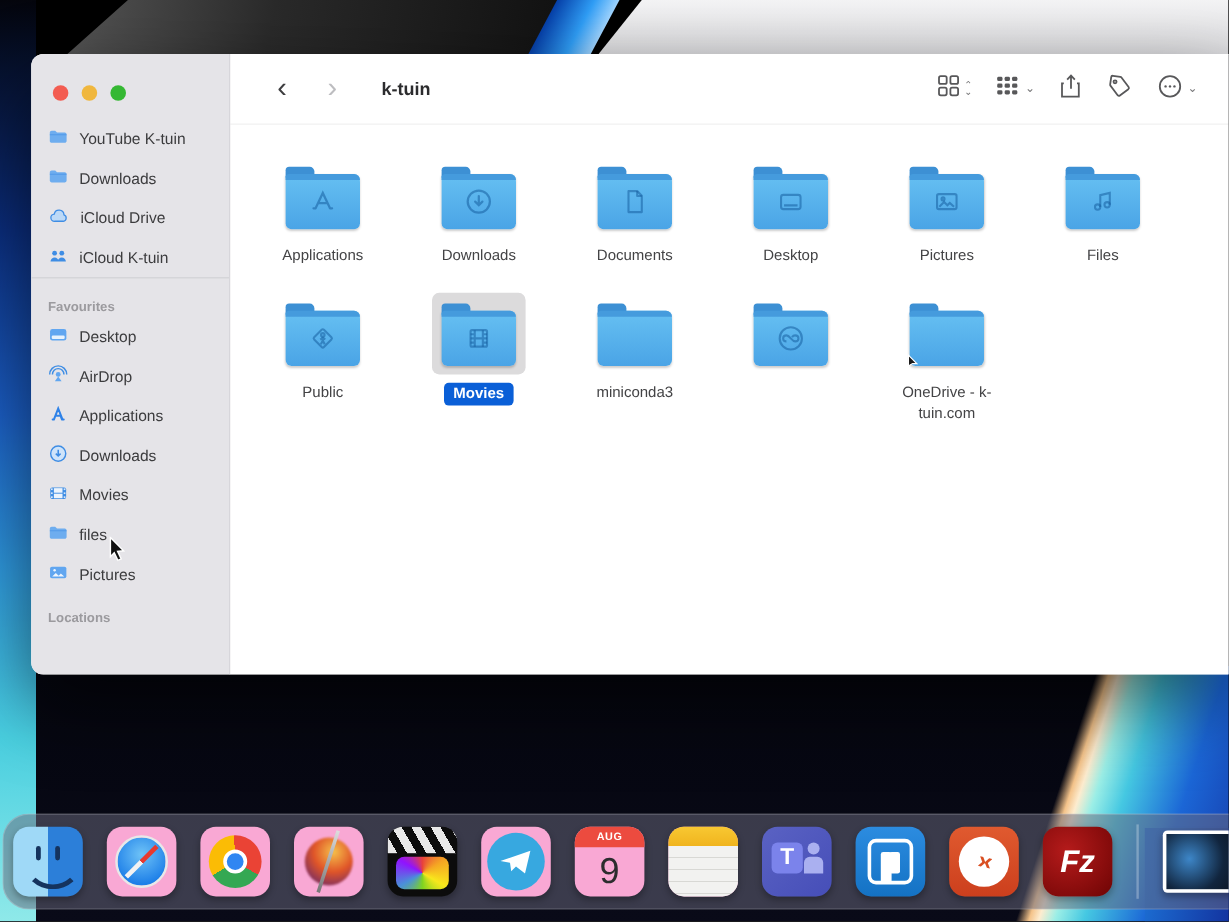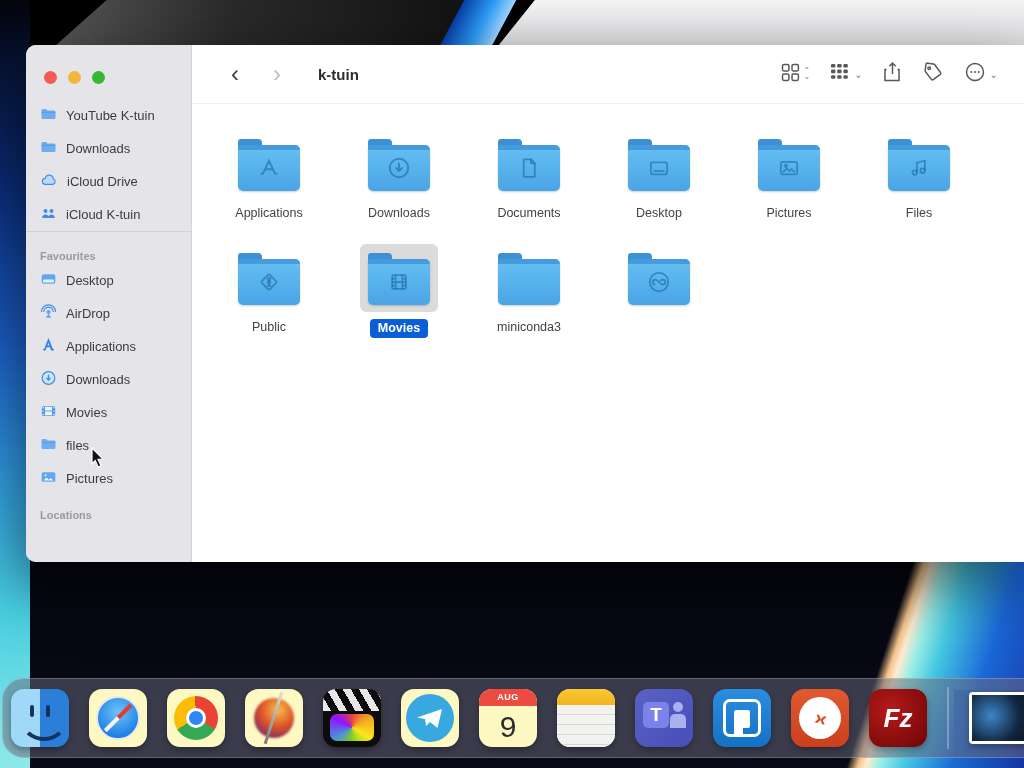--- a/index.html
+++ b/index.html
@@ -78,21 +78,21 @@
   .cap.sel{background:#0a5fd7;color:#fff;border-radius:4px;padding:1px 8px;font-weight:600;}
 
   
   #dock{position:absolute;left:2px;top:678px;width:1060px;height:80px;
     background:rgba(105,105,125,.52);border:1px solid rgba(255,255,255,.22);
     border-radius:22px;display:flex;align-items:center;padding:0 8px;gap:20px;
     box-sizing:border-box;}
   .dock-item{width:58px;height:58px;border-radius:13px;position:relative;flex:none;
     box-shadow:0 3px 6px rgba(0,0,0,.3);}
   .dock-sep{width:2px;height:62px;background:rgba(255,255,255,.28);flex:none;box-shadow:none;}
-  .white-tile{background:#fef9c3;}
+  .white-tile{background:#f9a8d4;}
 
   .dk-finder{background:linear-gradient(90deg,#9fd9f7 0 50%,#2c7fd9 50% 100%);overflow:hidden;}
   .fi-eye{position:absolute;top:16px;width:4px;height:12px;border-radius:2px;background:#15335e;}
   .fi-smile{position:absolute;left:9px;top:8px;width:40px;height:36px;border:4px solid transparent;
     border-bottom:4px solid #15335e;border-radius:50%;}
 
   .saf-dial{position:absolute;inset:7px;border-radius:50%;
     background:radial-gradient(circle at 50% 35%,#6fc3f7,#1d7fe8 75%);
     border:2px solid #e8e8e8;}
   .saf-needle{position:absolute;left:27px;top:11px;width:4px;height:36px;
@@ -449,20 +449,31 @@
                 <div class="folder">
                   <span class="fglyph">
                     <svg width="30" height="30" viewBox="0 0 24 24" fill="none" stroke="rgba(22,95,160,.55)" stroke-width="1.4">
                       <circle cx="12" cy="12" r="7.4"></circle>
                       <path d="M9.1 14c-1.3 0-2.2-.9-2.2-2s.9-2 2.2-2c2.4 0 3.4 4 5.8 4 1.3 0 2.2-.9 2.2-2s-.9-2-2.2-2c-.9 0-1.6.5-2.1 1.2"></path>
                     </svg>
                   </span>
                 </div>
               </div>
             </div>
+            <div class="cell">
+              <div class="icon-wrap">
+                <div class="folder">
+                  <span class="fglyph"></span>
+                  <span class="alias-badge"><svg width="13" height="13" viewBox="0 0 13 13">
+                      <path d="M3 12V3l7 7H6.5z" fill="#1a1a1a" stroke="#fff" stroke-width="1"></path>
+                    </svg></span>
+                </div>
+              </div>
+              <div class="cap">OneDrive - k-tuin.com</div>
+            </div>
           </div>
         </div>
     </div>
   </div>
 
   <div id="dock">
       <div class="dock-item dk-finder" style="position: relative;">
         <span class="fi-eye" style="left:19px"></span>
         <span class="fi-eye" style="left:35px"></span>
         <span class="fi-smile"></span>

